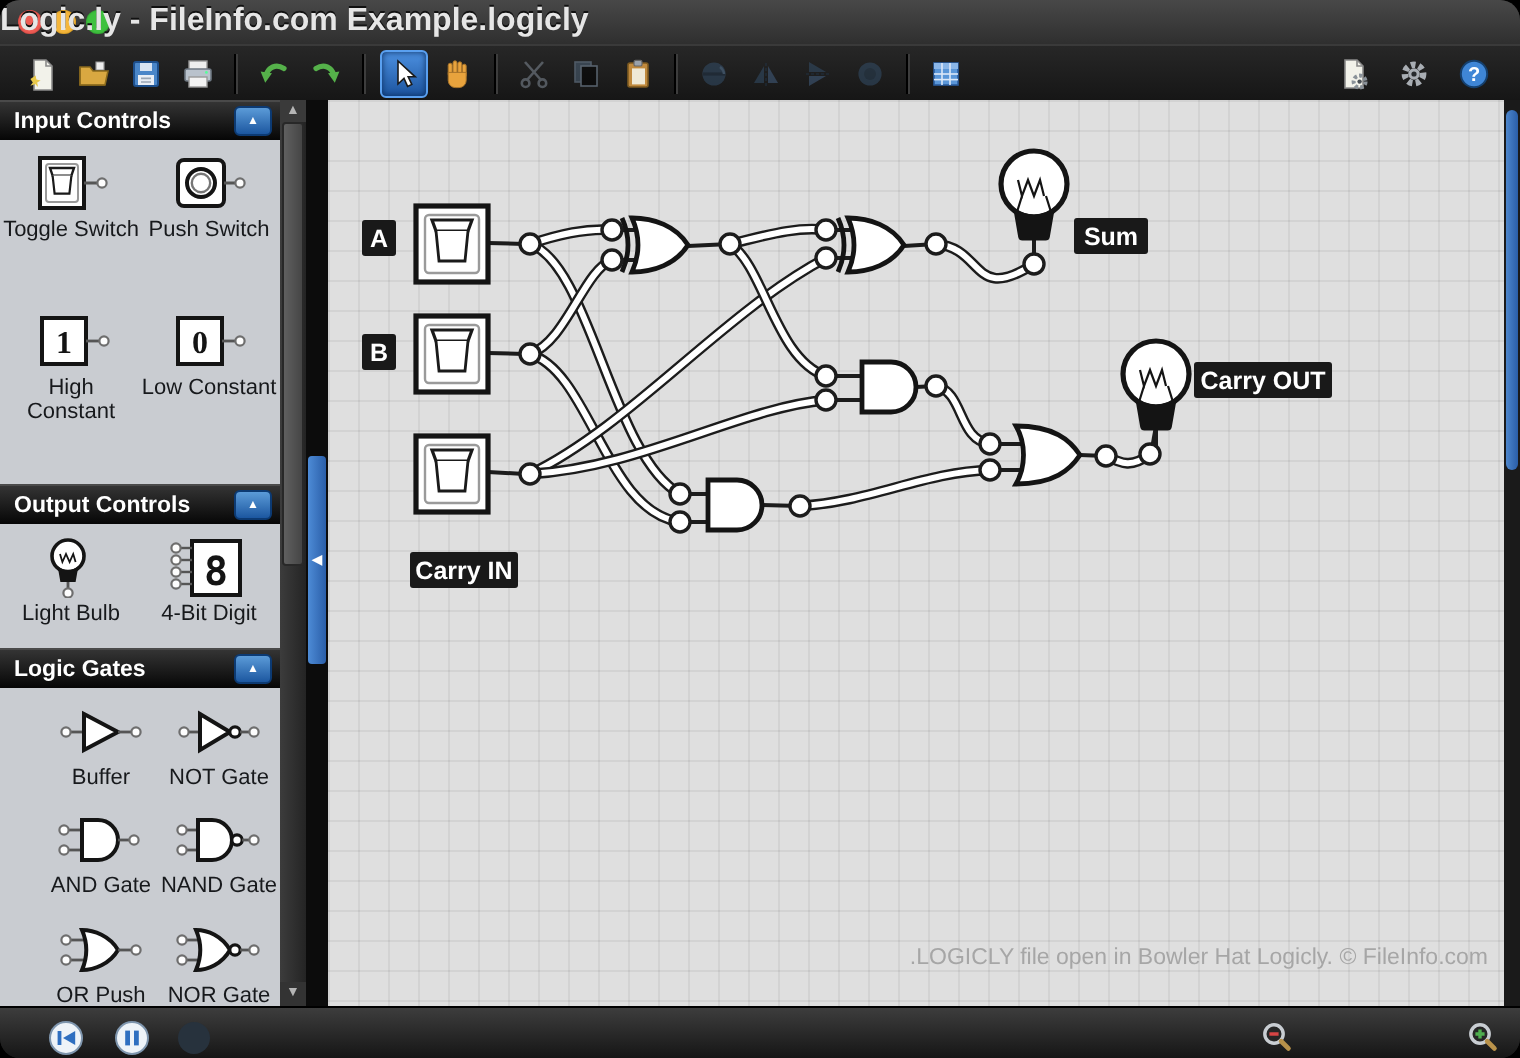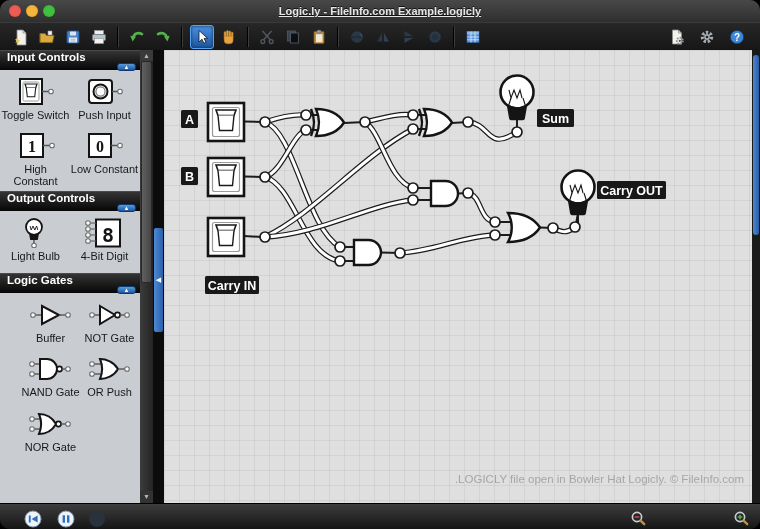--- a/index.html
+++ b/index.html
@@ -6,38 +6,38 @@
     font-family:"Liberation Sans",sans-serif;}
   .window{position:absolute;left:0;top:0;width:760px;height:529px;border-radius:10px;
     overflow:hidden;background:#1b1b1b;}
   
   .titlebar{position:absolute;left:0;top:0;width:760px;height:22px;
     background:linear-gradient(#484848,#2f2f2f);border-bottom:1px solid #000;}
   .traffic{position:absolute;top:5px;width:12px;height:12px;border-radius:50%;}
   .t-close{left:9px;background:#ee5c54;box-shadow:inset 0 0 1px #a33;}
   .t-min{left:26px;background:#f5b63b;box-shadow:inset 0 0 1px #a70;}
   .t-zoom{left:43px;background:#3fc13f;box-shadow:inset 0 0 1px #272;}
-  .title{position:absolute;left:0;right:0;top:0;height:22px;line-height:22px;text-align:center;
-    color:#e6e6e6;font-size:11px;font-weight:bold;text-shadow:0 -1px 0 #111;text-decoration:underline;}
+  .title{position:absolute;left:0;right:0;top:0;height:22px;line-height:22px;
+    color:#e6e6e6;font-size:16px;font-weight:bold;text-shadow:0 -1px 0 #111;}
   
   .toolbar{position:absolute;left:0;top:22px;width:760px;height:28px;
     background:linear-gradient(#272727,#161616);border-top:1px solid #3a3a3a;
     display:flex;align-items:center;padding:0 8px;box-sizing:border-box;}
   .tool{width:22px;height:22px;display:flex;align-items:center;justify-content:center;
     border-radius:3px;margin:0 2px;flex:0 0 auto;}
   .tool.selected{background:linear-gradient(#4c90e0,#1c549e);border:1px solid #5aa0f0;
     box-shadow:inset 0 0 3px #0a2c5c;}
   .tool.disabled{opacity:.5;}
   .tsep{width:1px;height:20px;background:#000;border-right:1px solid #3d3d3d;margin:0 5px;flex:0 0 auto;}
   .tb-right{margin-left:auto;display:flex;align-items:center;}
   
   .sidebar{position:absolute;left:0;top:50px;width:140px;height:453px;background:#c9ccd1;
     overflow:hidden;}
   .sec-header{height:19px;background:linear-gradient(#343434,#060606);color:#fff;font-weight:bold;
-    font-size:11.5px;display:flex;align-items:flex-start;padding:0 4px 0 7px;border-top:1px solid #4a4a4a;flex-direction:column;}
+    font-size:11.5px;display:flex;align-items:center;padding:0 4px 0 7px;border-top:1px solid #4a4a4a;}
   .collapse-btn{margin-left:auto;width:17px;height:13px;border-radius:3px;
     background:linear-gradient(#5b9bd8,#1c57a0);border:1px solid #0c3a73;color:#fff;
     display:flex;align-items:center;justify-content:center;font-size:6px;}
   .sec-body{display:grid;grid-template-columns:1fr 1fr;justify-items:center;
     padding:7px 1px 4px 1px;box-sizing:border-box;row-gap:9px;overflow:hidden;}
   .pal-item{display:flex;flex-direction:column;align-items:center;gap:2px;color:#17191c;
     font-size:11px;text-align:center;max-width:68px;line-height:1.15;}
   
   .canvas{position:absolute;left:164px;top:50px;width:588px;height:453px;background:#dfdfdf;
     background-image:linear-gradient(rgba(0,0,0,.055) 1px,transparent 1px),
@@ -232,41 +232,41 @@
           </svg>
         </div>
       </div>
   </div>
 
   <div class="sidebar" id="sidebar">
       <div class="sec-header">
         <span>Input Controls</span>
         <div class="collapse-btn">▲</div>
       </div>
-      <div class="sec-body" style="height: 121px;">
+      <div class="sec-body" style="height: 172px;">
         <div class="pal-item">
           <svg width="48" height="30" viewBox="0 0 48 30">
             <rect x="8" y="2" width="22" height="25" fill="#fff" stroke="#141414" stroke-width="2"></rect>
             <rect x="11" y="5" width="16" height="19" rx="1.5" fill="none" stroke="#9a9a9a"></rect>
             <path d="M13 7h12l-1.3 3.8h-9.4z" fill="#fff" stroke="#1a1a1a" stroke-width="1.2"></path>
             <path d="M14.3 10.8l1 9h7.4l1-9" fill="#fff" stroke="#1a1a1a" stroke-width="1.1"></path>
             <line x1="30" y1="14.5" x2="37" y2="14.5" stroke="#555" stroke-width="1.4"></line>
             <circle cx="39" cy="14.5" r="2.3" fill="#fdfdfd" stroke="#6e6e6e" stroke-width="1.1"></circle>
           </svg>
           <span>Toggle Switch</span>
         </div>
         <div class="pal-item">
           <svg width="48" height="30" viewBox="0 0 48 30">
             <rect x="8" y="3" width="23" height="23" rx="3" fill="#fff" stroke="#141414" stroke-width="2"></rect>
             <circle cx="19.5" cy="14.5" r="7" fill="#fff" stroke="#141414" stroke-width="2"></circle>
             <circle cx="19.5" cy="14.5" r="4.6" fill="none" stroke="#777" stroke-width="1.2"></circle>
             <line x1="31" y1="14.5" x2="37" y2="14.5" stroke="#555" stroke-width="1.4"></line>
             <circle cx="39" cy="14.5" r="2.3" fill="#fdfdfd" stroke="#6e6e6e" stroke-width="1.1"></circle>
           </svg>
-          <span>Push Input</span>
+          <span>Push Switch</span>
         </div>
         <div class="pal-item">
           <svg width="48" height="30" viewBox="0 0 48 30">
             <rect x="9" y="3" width="22" height="23" fill="#fff" stroke="#141414" stroke-width="2"></rect>
             <text x="20" y="20.5" text-anchor="middle" font-size="16" font-weight="bold" fill="#141414" font-family="Liberation Serif, serif">1</text>
             <line x1="31" y1="14.5" x2="38" y2="14.5" stroke="#555" stroke-width="1.4"></line>
             <circle cx="40" cy="14.5" r="2.3" fill="#fdfdfd" stroke="#6e6e6e" stroke-width="1.1"></circle>
           </svg>
           <span>High Constant</span>
         </div>
@@ -331,20 +331,34 @@
         <div class="pal-item">
           <svg width="48" height="30" viewBox="0 0 48 30">
             <line x1="8" y1="15" x2="14" y2="15" stroke="#555" stroke-width="1.4"></line>
             <circle cx="6" cy="15" r="2.3" fill="#fdfdfd" stroke="#6e6e6e" stroke-width="1.1"></circle>
             <path d="M14 6 L29 15 L14 24 Z" fill="#fff" stroke="#141414" stroke-width="2"></path>
             <circle cx="31.5" cy="15" r="2.6" fill="#fff" stroke="#141414" stroke-width="1.6"></circle>
             <line x1="34" y1="15" x2="39" y2="15" stroke="#555" stroke-width="1.4"></line>
             <circle cx="41" cy="15" r="2.3" fill="#fdfdfd" stroke="#6e6e6e" stroke-width="1.1"></circle>
           </svg>
           <span>NOT Gate</span>
+        </div>
+        <div class="pal-item">
+          <svg width="48" height="30" viewBox="0 0 48 30">
+            <g stroke="#555" stroke-width="1.4">
+              <line x1="8" y1="10" x2="15" y2="10"></line>
+              <line x1="8" y1="20" x2="15" y2="20"></line>
+            </g>
+            <circle cx="6" cy="10" r="2.3" fill="#fdfdfd" stroke="#6e6e6e" stroke-width="1.1"></circle>
+            <circle cx="6" cy="20" r="2.3" fill="#fdfdfd" stroke="#6e6e6e" stroke-width="1.1"></circle>
+            <path d="M15 5h8a10 10 0 0 1 0 20h-8z" fill="#fff" stroke="#141414" stroke-width="2"></path>
+            <line x1="33" y1="15" x2="39" y2="15" stroke="#555" stroke-width="1.4"></line>
+            <circle cx="41" cy="15" r="2.3" fill="#fdfdfd" stroke="#6e6e6e" stroke-width="1.1"></circle>
+          </svg>
+          <span>AND Gate</span>
         </div>
         <div class="pal-item">
           <svg width="48" height="30" viewBox="0 0 48 30">
             <g stroke="#555" stroke-width="1.4">
               <line x1="8" y1="10" x2="14" y2="10"></line>
               <line x1="8" y1="20" x2="14" y2="20"></line>
             </g>
             <circle cx="6" cy="10" r="2.3" fill="#fdfdfd" stroke="#6e6e6e" stroke-width="1.1"></circle>
             <circle cx="6" cy="20" r="2.3" fill="#fdfdfd" stroke="#6e6e6e" stroke-width="1.1"></circle>
             <path d="M14 5h7a10 10 0 0 1 0 20h-7z" fill="#fff" stroke="#141414" stroke-width="2"></path>

